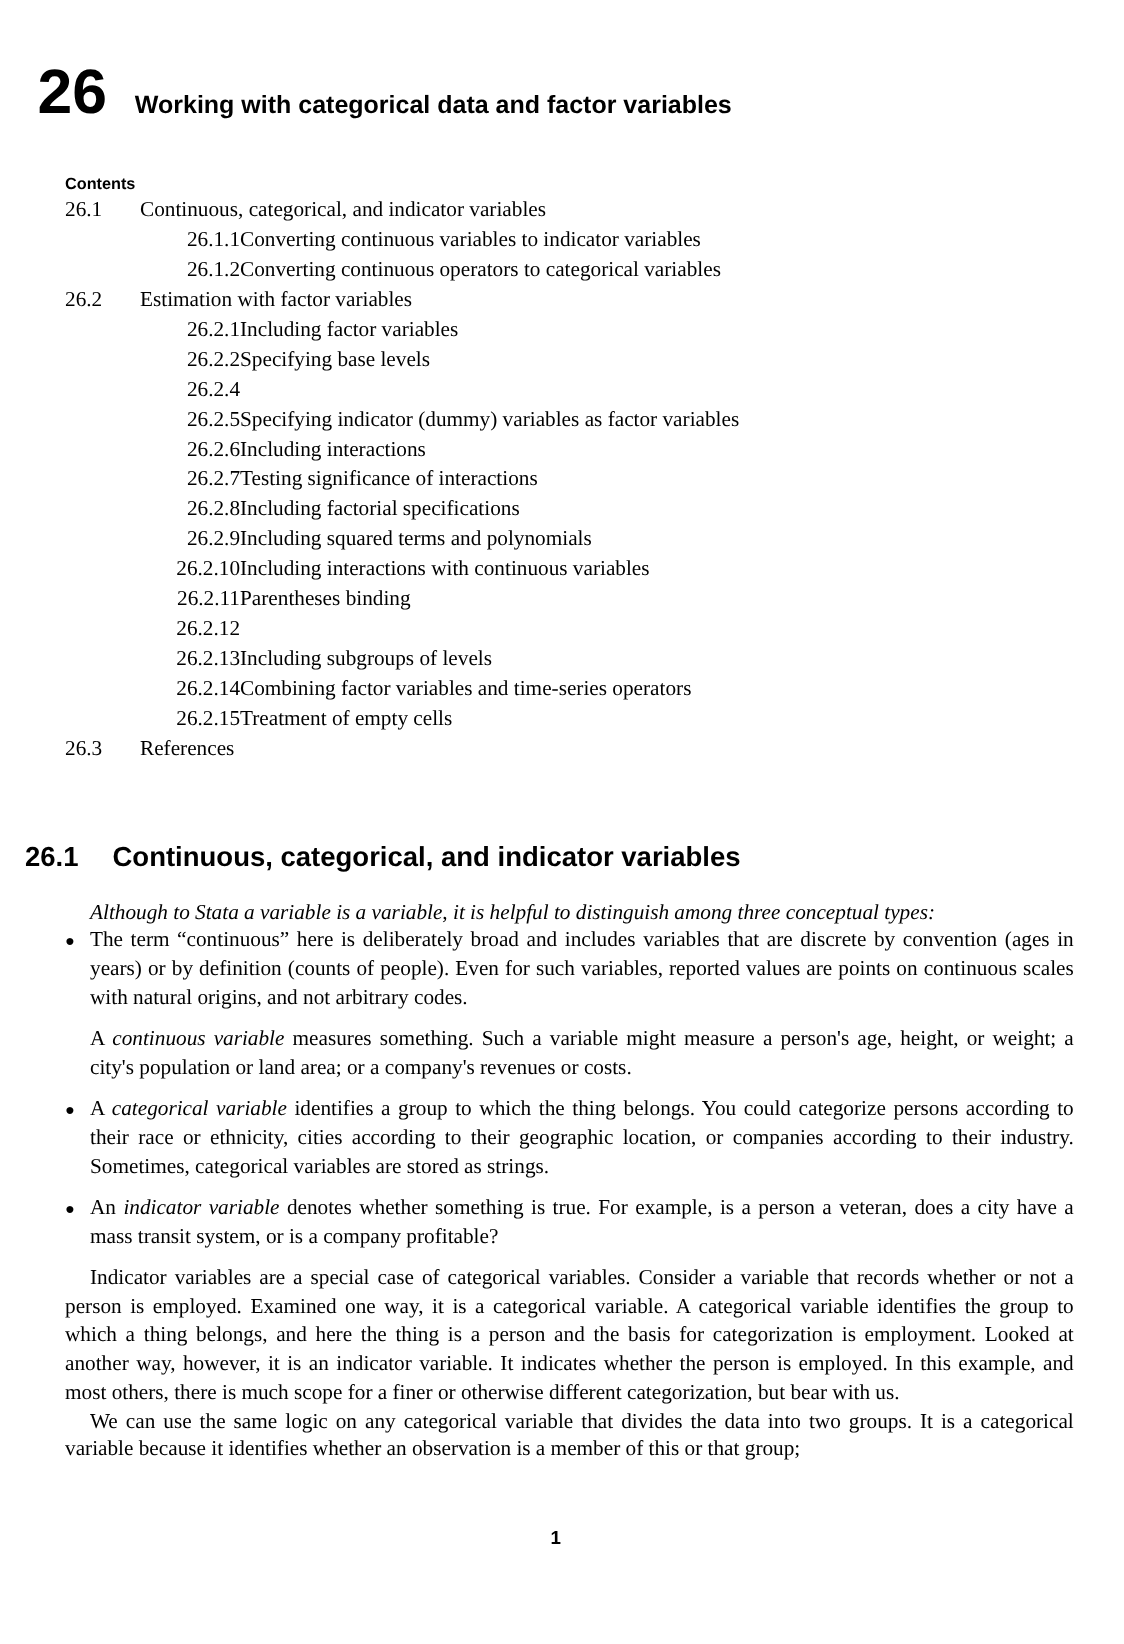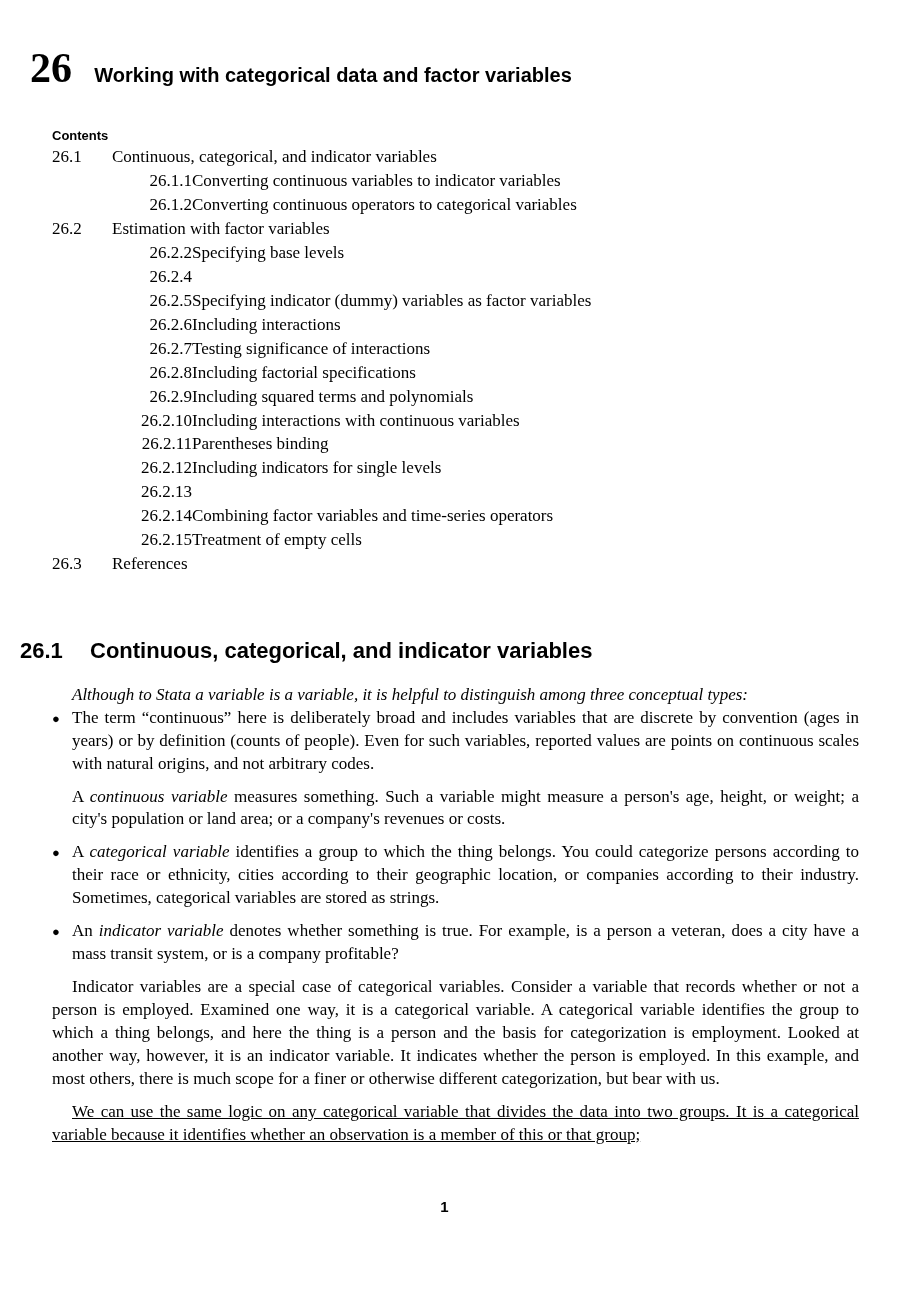--- a/index.html
+++ b/index.html
@@ -10,22 +10,22 @@
     background: #fff;
     width: 899px;
     margin: 0;
     padding: 40px 40px 40px 30px;
     box-sizing: border-box;
   }
   .chapter-header {
     margin-bottom: 30px;
   }
   .chapter-number {
-    font-family: Liberation Serif, serif;
-    font-size: 42px;
+    font-family: Liberation Sans, sans-serif;
+    font-size: 50px;
     font-weight: 900;
     display: inline-block;
     vertical-align: baseline;
     margin-right: 18px;
   }
   .chapter-title {
     font-family: Arial, Helvetica, sans-serif;
     font-size: 20px;
     font-weight: 700;
     display: inline-block;
@@ -112,22 +112,20 @@
   }
   .ital {
     font-style: italic;
   }
   .para-after {
     text-align: justify;
     text-indent: 20px;
     margin: 0 0 0 0;
   }
   .para-after + .para-after {
-    margin-top: 10px;
-    text-decoration: underline;
   }
   .page-number {
     text-align: center;
     font-family: Arial, Helvetica, sans-serif;
     font-weight: 700;
     font-size: 15px;
     margin-top: 50px;
   }
 </style>
 </head>
@@ -151,20 +149,24 @@
       </div>
       <div class="toc-row l2">
         <span class="toc-num-l2">26.1.2</span>
         <span class="toc-text-l2">Converting continuous operators to categorical variables</span>
       </div>
       <div class="toc-row">
         <span class="toc-num-l1">26.2</span>
         <span class="toc-text-l1">Estimation with factor variables</span>
       </div>
       <div class="toc-row l2">
+        <span class="toc-num-l2">26.2.1</span>
+        <span class="toc-text-l2">Including factor variables</span>
+      </div>
+      <div class="toc-row l2">
         <span class="toc-num-l2">26.2.2</span>
         <span class="toc-text-l2">Specifying base levels</span>
       </div>
       <div class="toc-row l2">
         <span class="toc-num-l2">26.2.4</span>
       </div>
       <div class="toc-row l2">
         <span class="toc-num-l2">26.2.5</span>
         <span class="toc-text-l2">Specifying indicator (dummy) variables as factor variables</span>
       </div>
@@ -187,24 +189,24 @@
       <div class="toc-row l2">
         <span class="toc-num-l2">26.2.10</span>
         <span class="toc-text-l2">Including interactions with continuous variables</span>
       </div>
       <div class="toc-row l2">
         <span class="toc-num-l2">26.2.11</span>
         <span class="toc-text-l2">Parentheses binding</span>
       </div>
       <div class="toc-row l2">
         <span class="toc-num-l2">26.2.12</span>
-        <span class="toc-text-l2">Including indicators for single levels</span>
       </div>
       <div class="toc-row l2">
         <span class="toc-num-l2">26.2.13</span>
+        <span class="toc-text-l2">Including subgroups of levels</span>
       </div>
       <div class="toc-row l2">
         <span class="toc-num-l2">26.2.14</span>
         <span class="toc-text-l2">Combining factor variables and time-series operators</span>
       </div>
       <div class="toc-row l2">
         <span class="toc-num-l2">26.2.15</span>
         <span class="toc-text-l2">Treatment of empty cells</span>
       </div>
       <div class="toc-row">

